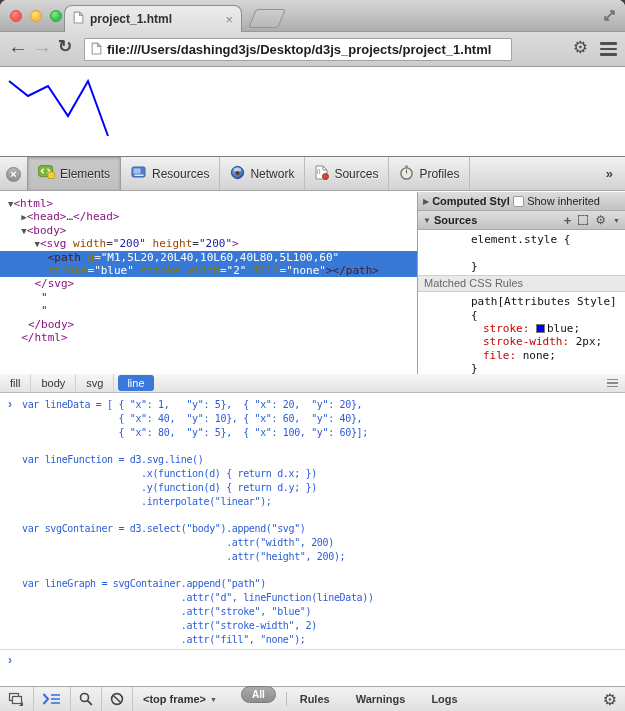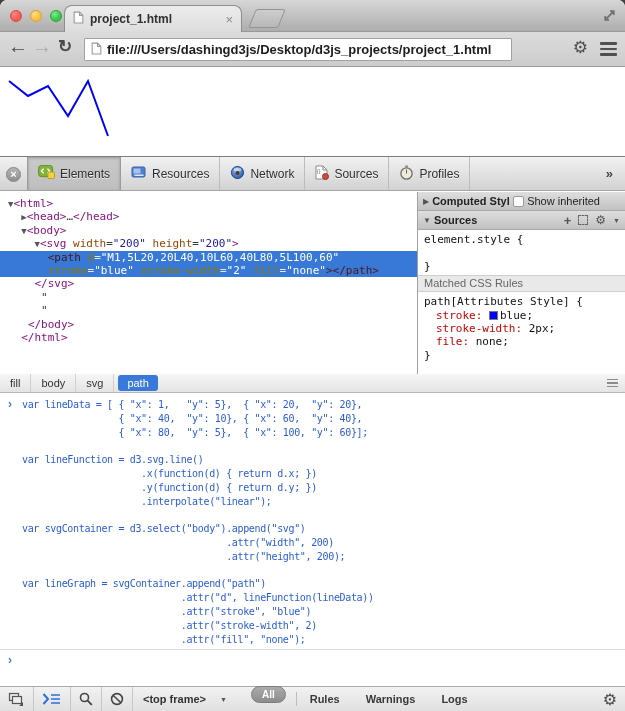--- a/index.html
+++ b/index.html
@@ -84,21 +84,21 @@
   .pane-title { font-size:11px; font-weight:bold; color:#222; }
   .trunc { max-width:78px; overflow:hidden; display:inline-block; white-space:nowrap; }
   .checkbox { width:11px; height:11px; background:#fdfdfd; border:1px solid #9a9a9a; border-radius:2px; flex:0 0 auto; }
   .show-inh { font-size:11px; color:#222; }
   .hdr-icons { margin-left:auto; display:flex; align-items:center; gap:7px; }
   .plus-icon { font-size:13px; font-weight:bold; color:#555; line-height:1; }
   .picker-icon { width:10px; height:10px; border:1px dashed #666; position:relative; }
   .gear-small { font-size:12px; color:#555; line-height:1; }
   .caret-tiny { font-size:7px; color:#555; }
   .css-block { padding:3px 6px 2px 6px; font-family:"DejaVu Sans Mono", monospace; font-size:11px;
-    line-height:13.4px; color:#111; }
+    line-height:13.4px; color:#111;margin-left:47px; }
   .css-blank { height:13.4px; }
   .matched-bar { height:17px; background:#e9e9e9; border-top:1px solid #cfcfcf; border-bottom:1px solid #cfcfcf;
     font-size:11px; color:#666; padding:1px 6px; }
   .css-prop { padding-left:12px; }
   .prop-name { color:#c80000; }
   .swatch { display:inline-block; width:9px; height:9px; background:#0000ff; border:1px solid #7a7a7a;
     vertical-align:-1px; margin-right:2px; }
 
   
   .crumbs { position:absolute; top:374px; left:0; right:0; height:19px;
@@ -120,21 +120,21 @@
   .result { font-family:"DejaVu Sans Mono", monospace; font-size:10px; letter-spacing:-0.35px;
     line-height:13.8px; color:#7e7e7e; }
   .prompt-line { position:relative; height:18px; }
   .prompt-line .entry-prompt { top:3px; }
 
   
   .statusbar { position:absolute; bottom:0; left:0; right:0; height:25px;
     background:linear-gradient(#f2f2f2,#e0e0e0); border-top:1px solid #a8a8a8;
     display:flex; align-items:center; }
   .sb-btn { height:100%; display:flex; align-items:center; padding:0 8px; border-right:1px solid #c6c6c6; }
-  .topframe { font-size:11px; font-weight:bold; color:#333; display:flex; align-items:center; gap:14px; padding:0 10px; }
+  .topframe { font-size:11px; font-weight:bold; color:#333; display:flex; align-items:center; gap:4px; padding:0 10px; }
   .topframe .caret { font-size:7px; color:#555; }
   .all-pill { background:linear-gradient(#ababab,#8d8d8d); border:1px solid #7c7c7c; color:#fff;
     font-size:10px; font-weight:bold; padding:2px 10px; border-radius:9px; margin:0 10px 9px 14px; }
   .sb-divider { width:1px; height:14px; background:#bdbdbd; }
   .sb-label { font-size:11px; font-weight:bold; color:#3a3a3a; padding:0 13px; }
   .gear-status { margin-left:auto; margin-right:8px; font-size:16px; color:#4a4a4a; }
 </style>
 </head>
 <body>
 
@@ -297,21 +297,21 @@
         <span> </span><span>none;</span>
       </div>
       <div>}</div>
     </div>
   </div>
 
   <div class="crumbs">
     <span class="crumb">fill</span>
     <span class="crumb">body</span>
     <span class="crumb">svg</span>
-    <span class="crumb selected">path</span>
+    <span class="crumb selected">line</span>
     <span class="crumb-menu">
         <i></i>
         <i></i>
         <i></i>
       </span>
   </div>
 
   <div class="console">
     <div class="entry">
       <span class="entry-prompt">›</span>

